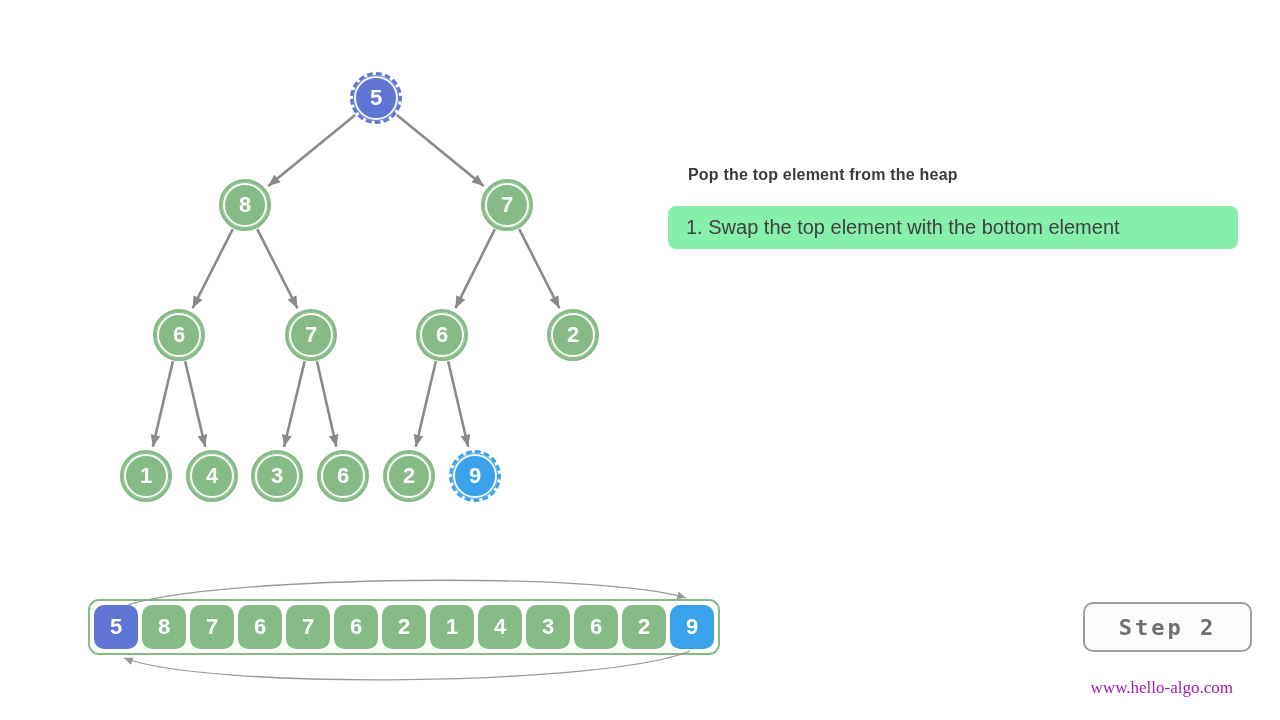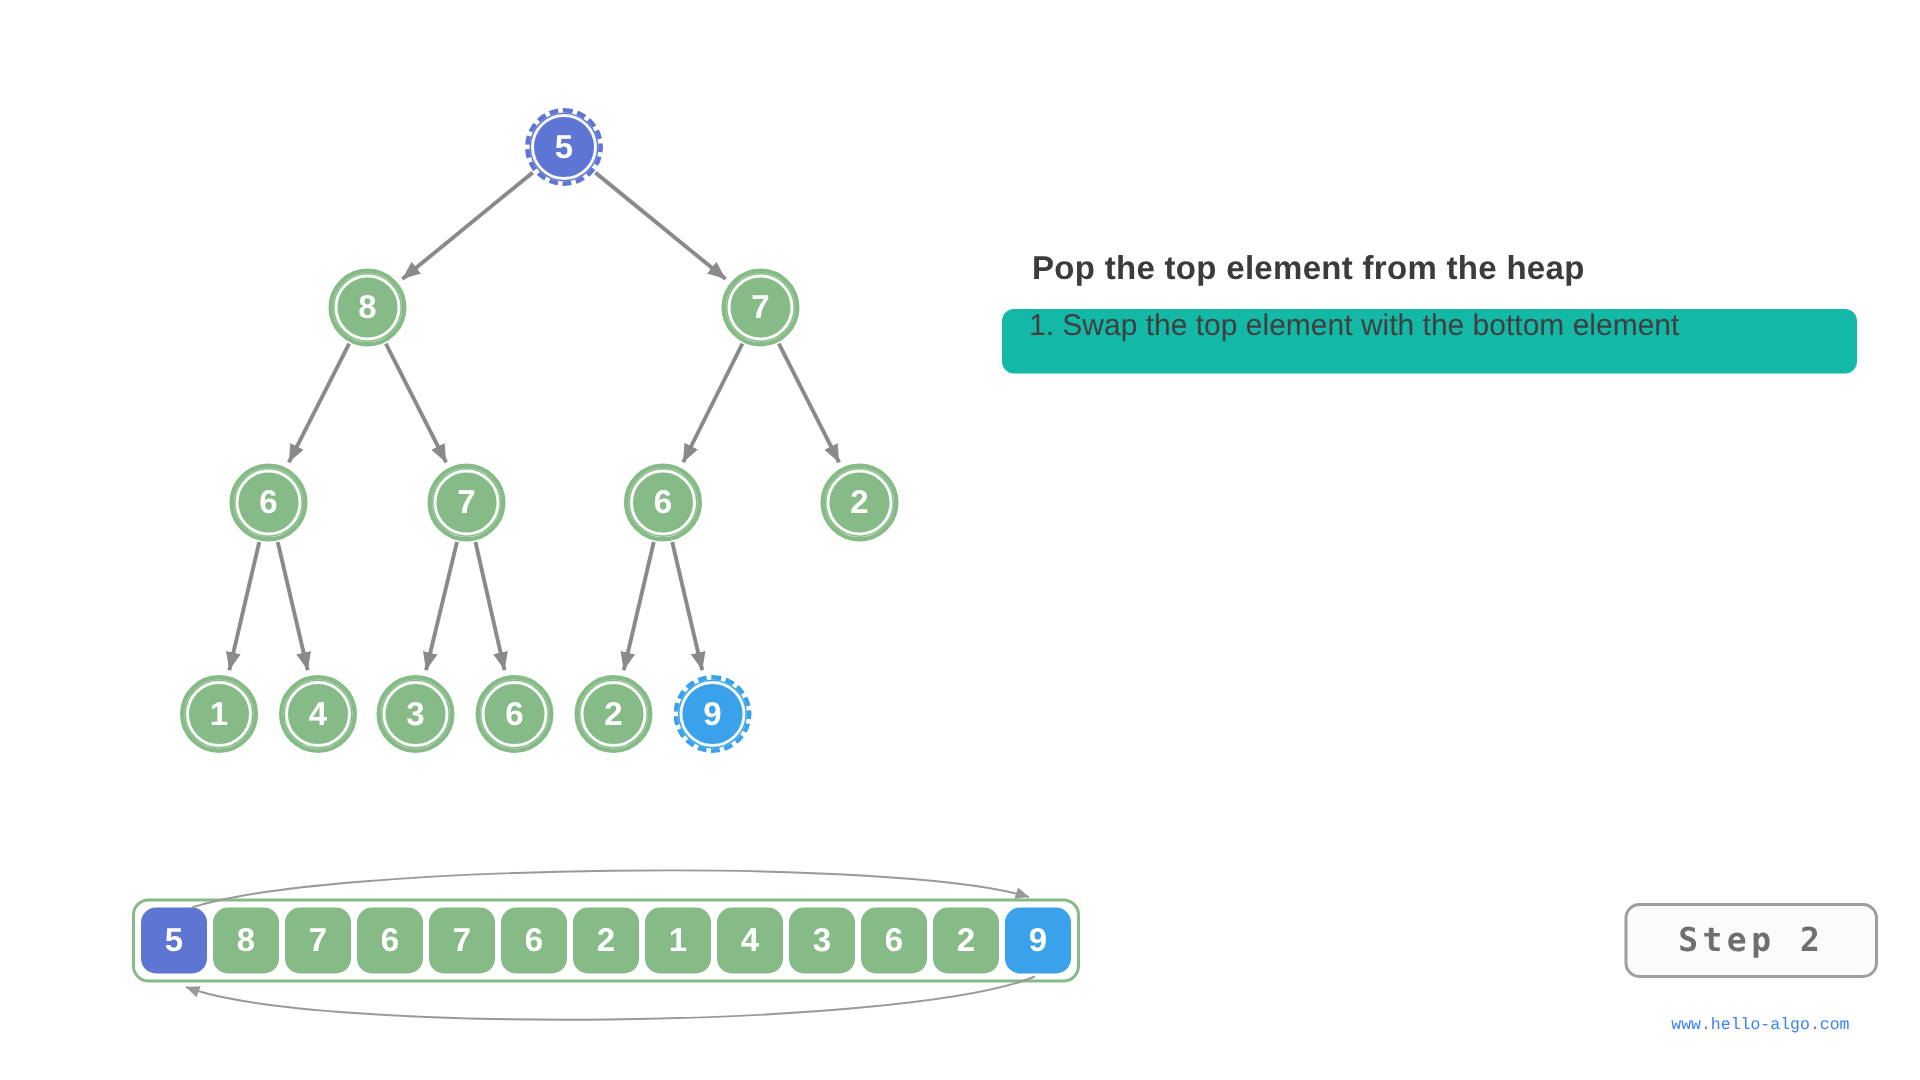--- a/index.html
+++ b/index.html
@@ -34,40 +34,40 @@
   }
   .array-cell{
     width:44px;height:44px;border-radius:10px;
     display:flex;align-items:center;justify-content:center;
     color:#fff;font-weight:bold;font-size:22px;
   }
 
   
   .panel-title{
     position:absolute;left:688px;top:166px;z-index:2;
-    font-size:22px;font-weight:bold;color:#3b3b3b;letter-spacing:.2px;
+    font-size:16px;font-weight:bold;color:#3b3b3b;letter-spacing:.2px;
   }
   .instruction-box{
     position:absolute;left:668px;top:206px;z-index:2;width:570px;height:43px;
-    box-sizing:border-box;background:#14b8a6;border-radius:8px;
-    display:flex;align-items:flex-start;padding:0 18px;
+    box-sizing:border-box;background:#86efac;border-radius:8px;
+    display:flex;align-items:center;padding:0 18px;
     font-size:20px;color:#3f3f3f;
   }
 
   
   .step-badge{
     position:absolute;left:1083px;top:602px;z-index:2;width:169px;height:50px;
     box-sizing:border-box;border:2px solid #9e9e9e;border-radius:10px;background:#fbfbfb;
     display:flex;align-items:center;justify-content:center;
     font-family:"DejaVu Sans Mono", monospace;font-weight:bold;font-size:22px;
     color:#6f6f6f;letter-spacing:3px;
   }
   .watermark{
     position:absolute;right:47px;top:678px;z-index:2;
-    font-family:Liberation Mono, monospace;font-size:11px;color:#3b82f6;
+    font-family:Liberation Serif, serif;font-size:17px;color:#a21caf;
   }
 </style>
 </head>
 <body>
 
 <div id="canvas">
 
   <svg id="edges-svg" class="layer" width="1280" height="720">
       <defs>
         <marker id="tri" markerUnits="userSpaceOnUse" markerWidth="13" markerHeight="11" refX="12" refY="5" orient="auto">

